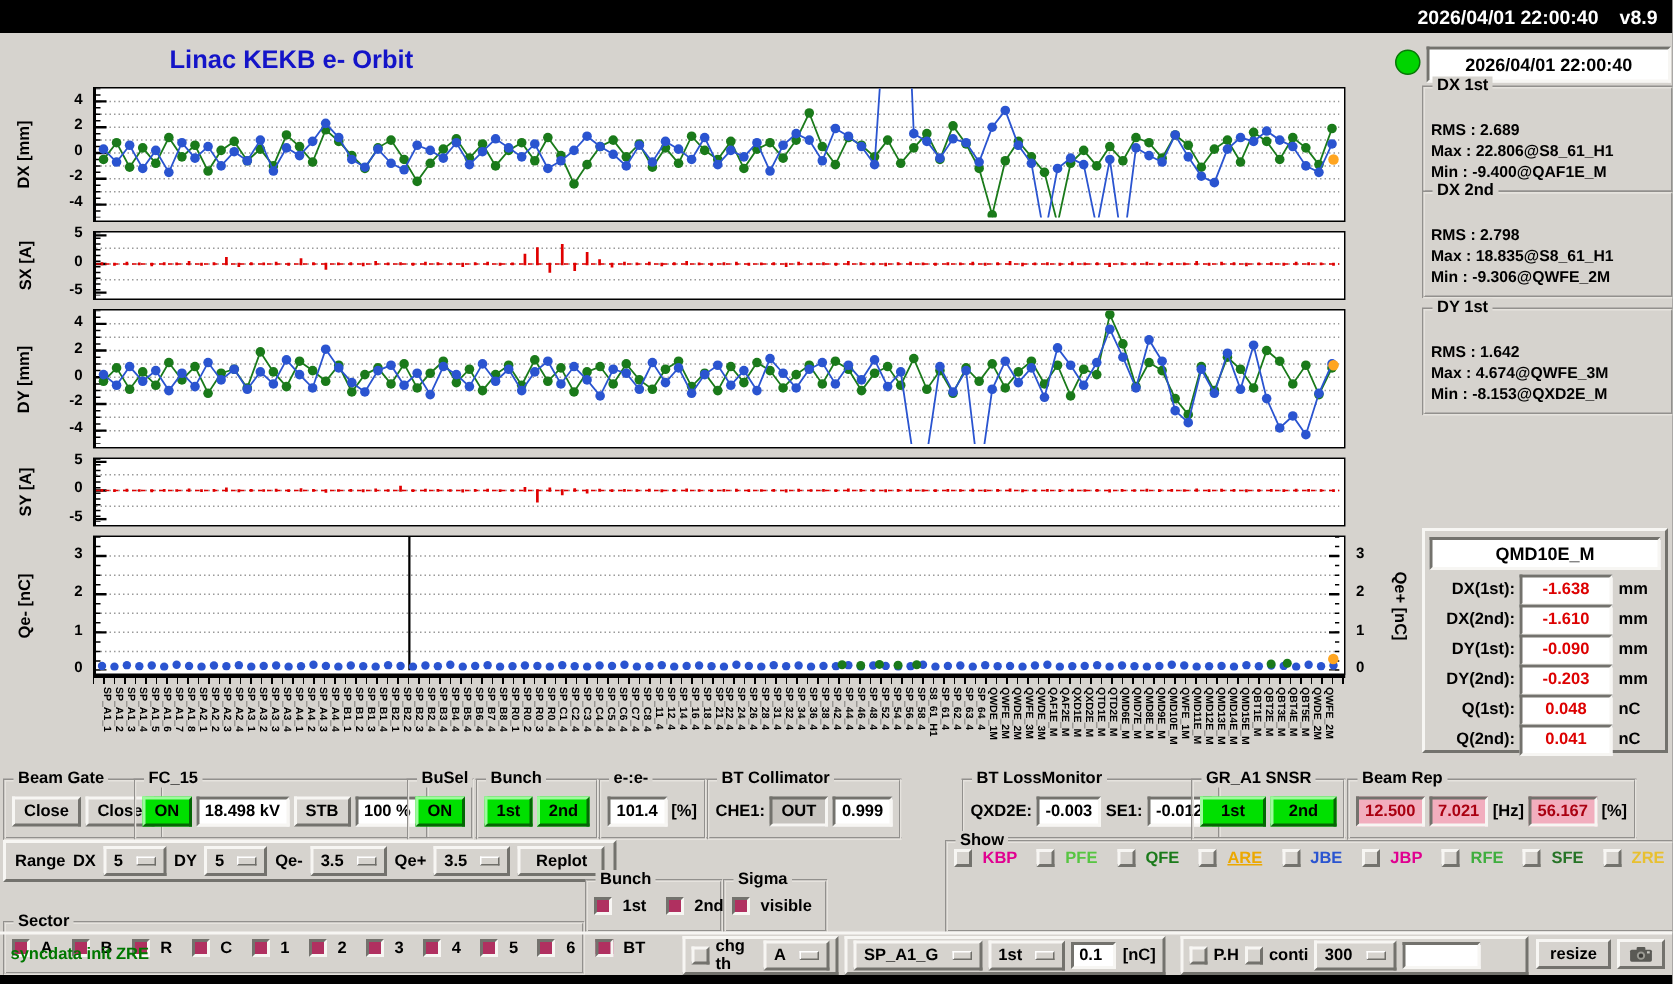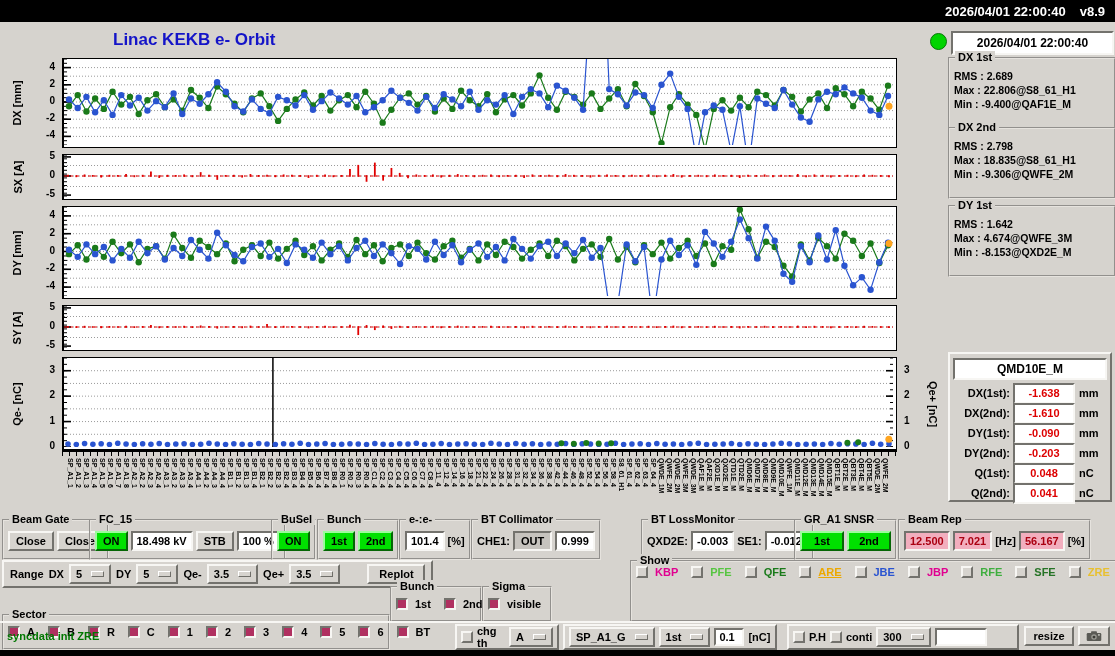--- a/index.html
+++ b/index.html
@@ -51,21 +51,21 @@
          background:repeating-linear-gradient(90deg,#000 0 1px,transparent 1px 7px);}
   .xlab{position:absolute;top:8px;transform-origin:0 0;transform:rotate(90deg);
         font-weight:bold;font-size:7px;line-height:7px;white-space:nowrap;}
   
   #statuslight{position:absolute;left:930px;top:33px;width:15px;height:15px;border-radius:50%;
                background:#00d400;border:1px solid #067706;}
   #tsbox{position:absolute;left:951px;top:31px;width:159px;height:20px;display:flex;align-items:center;
          justify-content:center;font-weight:bold;font-size:12px;}
   .statbox{position:absolute;left:948px;width:164px;height:68px;}
   .statbox .srow{padding:2px 0 0 4px;font-weight:bold;font-size:10.5px;white-space:nowrap;}
-  .statbox .srow:first-of-type{padding-top:11px;}
+  .statbox .srow:first-of-type{padding-top:22px;}
   #monitor{position:absolute;left:948px;top:352px;width:164px;height:150px;box-sizing:border-box;padding:4px 3px;}
   #monitor .mtitle{height:18px;display:flex;align-items:center;justify-content:center;font-weight:bold;
                    font-size:12px;margin-bottom:3px;}
   .mrow{display:flex;align-items:center;height:20px;}
   .mlab{width:57px;text-align:right;font-weight:bold;font-size:11px;flex:none;}
   .mval{width:58px;height:17px;margin-left:3px;display:flex;align-items:center;justify-content:center;
         color:#dd0000;font-weight:bold;font-size:11px;flex:none;}
   .munit{margin-left:4px;font-weight:bold;}
   
   .r1{top:519px;height:37px;}
@@ -1271,21 +1271,21 @@
     <span class="b">Qe-</span>
     <span class="dd raised">
         <span>3.5</span>
         <span class="dash"></span>
       </span>
     <span class="b">Qe+</span>
     <span class="dd raised">
         <span>3.5</span>
         <span class="dash"></span>
       </span>
-    <span class="btn raised" style="margin-left:22px;width:58px">Replot</span>
+    <span class="btn raised" style="margin-left:0;width:58px">Replot</span>
   </div>
 
   <div class="group" style="left:2px;top:614px;height:32px;width:384px">
     <span class="glabel">Sector</span>
     <div class="grow" id="sector-items">
         <span class="cb on"></span>
         <span class="cblab">A</span>
         <span class="cb on"></span>
         <span class="cblab">B</span>
         <span class="cb on"></span>

